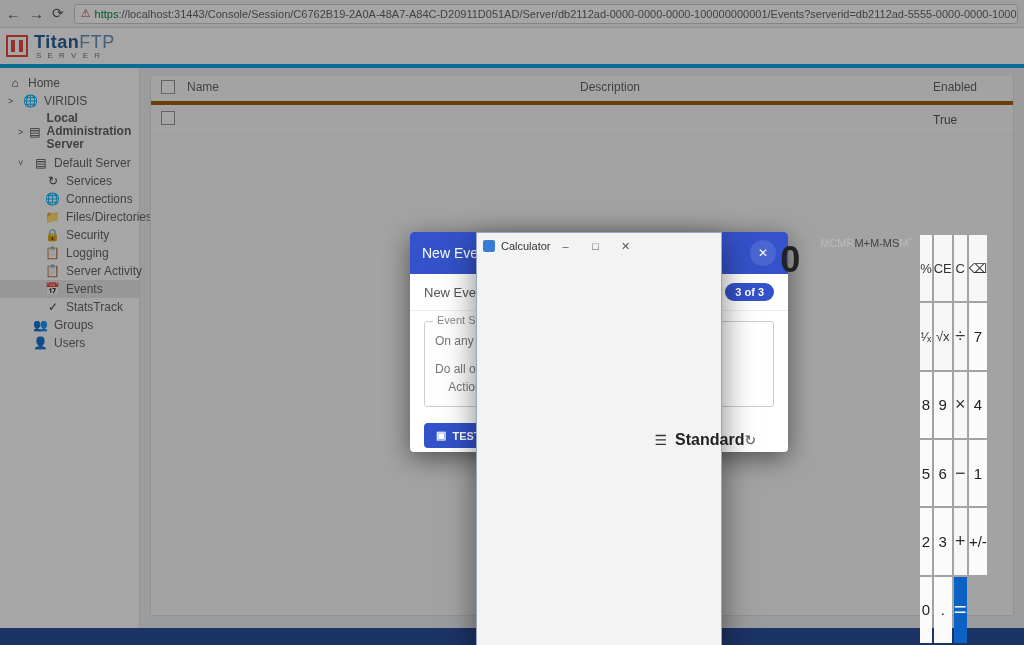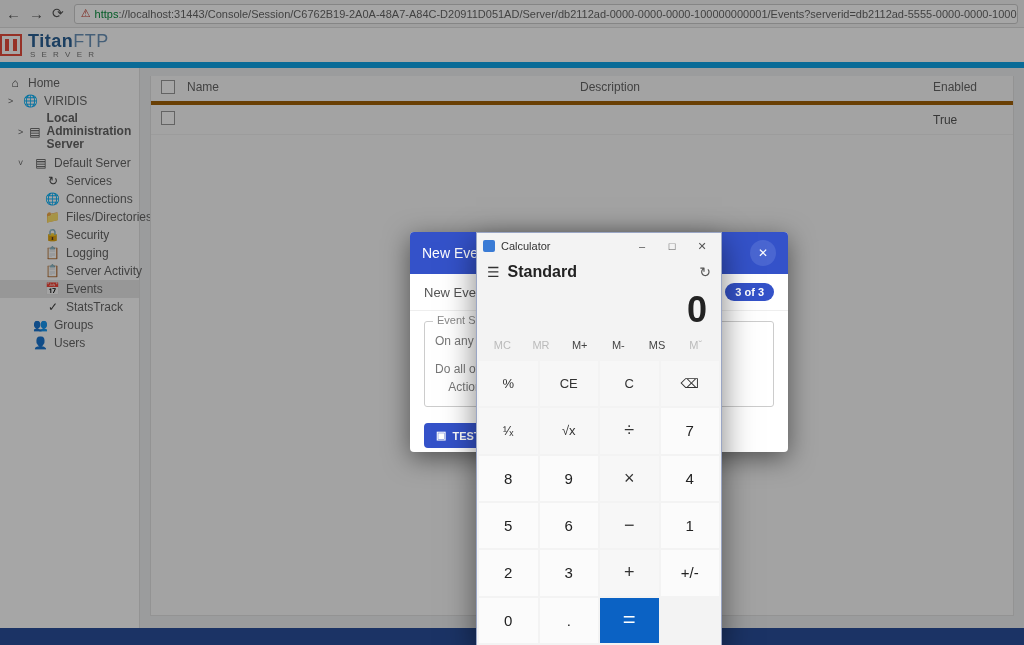--- a/index.html
+++ b/index.html
@@ -9,21 +9,21 @@
   .browser-bar { height: 28px; background: #f5f5f5; border-bottom: 1px solid #ddd; display: flex; align-items: center; padding: 0 6px; gap: 10px; }
   .nav-arrows { display: flex; gap: 8px; color: #555; font-size: 15px; }
   .nav-arrows span { cursor: pointer; }
   .refresh { font-size: 14px; }
   .url-box { flex: 1; height: 20px; border: 1px solid #ccc; border-radius: 3px; background: #fff; display: flex; align-items: center; padding: 0 6px; font-size: 11px; color: #666; overflow: hidden; white-space: nowrap; }
   .url-lock { color: #c0392b; font-size: 11px; margin-right: 4px; }
   .url-proto { color: #0a8f3f; }
   .url-rest { color: #666; }
 
   
-  .top-bar { height: 40px; background: #fff; border-bottom: 6px solid #0ea5e9; display: flex; align-items: center; }
+  .top-bar { height: 40px; background: #fff; border-bottom: 4px solid #0ea5e9; display: flex; align-items: center; padding-left: 6px; }
   .logo-mark { width: 22px; height: 22px; border: 2px solid #e74c3c; position: relative; margin-right: 6px; }
   .logo-mark::before, .logo-mark::after { content: ""; position: absolute; background: #e74c3c; }
   .logo-mark::before { left: 3px; top: 3px; width: 4px; height: 12px; }
   .logo-mark::after { left: 11px; top: 3px; width: 4px; height: 12px; }
   .logo-text { font-size: 18px; font-weight: 600; color: #2b6195; letter-spacing: 0.5px; }
   .logo-text .light { color: #6b93b8; font-weight: 400; }
   .logo-sub { font-size: 8px; letter-spacing: 2px; color: #777; margin-left: 2px; margin-top: -2px; }
 
   
   .main-row { display: flex; height: calc(100% - 68px - 17px); background: #eef0f2; }
@@ -59,21 +59,21 @@
   .dlg-sub { display: flex; align-items: center; justify-content: space-between; background: #fff; padding: 9px 14px; border-bottom: 1px solid #eee; font-size: 13px; color: #555; }
   .pill { background: #3452c9; color: #fff; padding: 3px 10px; border-radius: 12px; font-size: 11px; font-weight: 600; }
   .dlg-content { padding: 10px 14px; }
   .fieldset { border: 1px solid #ccc; border-radius: 3px; padding: 8px 10px 12px 10px; font-size: 12px; color: #777; position: relative; }
   .legend { position: absolute; top: -8px; left: 8px; background: #fff; padding: 0 4px; font-size: 11px; color: #888; }
   .fs-line { margin-top: 4px; }
   .dlg-action-row { padding: 6px 14px; }
   .btn-outline { display: inline-flex; align-items: center; gap: 6px; border: 2px solid #3452c9; color: #fff; background: #3452c9; padding: 4px 10px; border-radius: 4px; font-size: 11px; font-weight: 600; cursor: pointer; }
 
   
-  .calc { position: absolute; left: 476px; top: 232px; width: 246px; height: 414px; background: #f3f3f3; border: 1px solid #9aa6c5; box-shadow: 0 10px 30px rgba(0,0,0,0.5); display: flex; flex-direction: column; }
+  .calc { position: absolute; left: 476px; top: 232px; width: 246px; height: 414px; background: #f3f3f3; border: 1px solid #9aa6c5; box-shadow: 0 10px 30px rgba(0,0,0,0.5); display: flex; flex-direction: row; }
   .calc-titlebar { height: 26px; display: flex; align-items: center; justify-content: space-between; padding: 0 4px 0 6px; font-size: 11px; color: #333; }
   .calc-title-left { display: flex; align-items: center; gap: 6px; }
   .calc-icon { width: 12px; height: 12px; background: #3a7bd5; border-radius: 2px; display: inline-block; }
   .win-btns { display: flex; gap: 0; }
   .win-btn { width: 30px; height: 22px; display: flex; align-items: center; justify-content: center; font-size: 11px; color: #555; cursor: pointer; }
   .calc-mode-row { display: flex; align-items: center; justify-content: space-between; padding: 4px 10px 2px 10px; }
   .hamburger { font-size: 14px; color: #333; cursor: pointer; margin-right: 8px; }
   .mode-label { font-size: 16px; font-weight: 600; color: #222; flex: 1; }
   .history-icon { font-size: 14px; color: #555; cursor: pointer; }
   .display { text-align: right; font-size: 36px; font-weight: 600; color: #222; padding: 6px 14px 4px 14px; }

